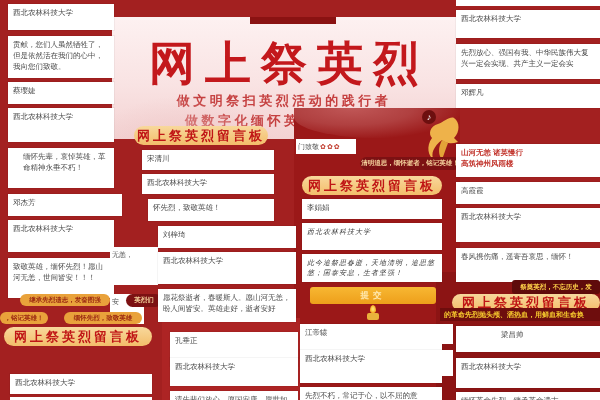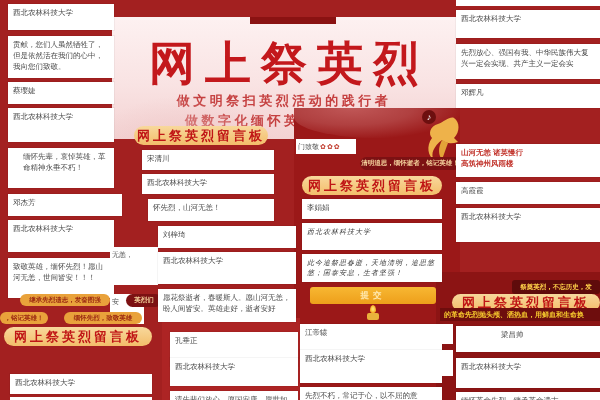--- a/index.html
+++ b/index.html
@@ -134,21 +134,21 @@
     <div class="item tag tag-orange" style="left: 20px; top: 294px; width: 90px; height: 12px;">继承先烈遗志，发奋图强</div>
     <div class="item tag tag-dark" style="left: 126px; top: 294px; width: 36px; height: 13px;">英烈们</div>
     <div class="item tag tag-orange" style="left: 0px; top: 312px; width: 48px; height: 12px;">，铭记英雄！</div>
     <div class="item tag tag-orange" style="left: 64px; top: 312px; width: 78px; height: 12px;">缅怀先烈，致敬英雄</div>
     <div class="item banner-pill" style="left: 4px; top: 327px; width: 148px; height: 19px;">网上祭英烈留言板</div>
     <div class="item card" style="left: 10px; top: 374px; width: 142px; height: 20px;">西北农林科技大学</div>
     <div class="item sliver" style="left: 10px; top: 397px; width: 142px; height: 3px;"></div>
     <div class="item banner-pill" style="left: 134px; top: 126px; width: 134px; height: 19px;">网上祭英烈留言板</div>
     <div class="item card" style="left: 142px; top: 150px; width: 132px; height: 20px;">宋清川</div>
     <div class="item card" style="left: 142px; top: 174px; width: 132px; height: 20px;">西北农林科技大学</div>
-    <div class="item card" style="left: 148px; top: 199px; width: 126px; height: 22px;">怀先烈，山河无恙！</div>
+    <div class="item card" style="left: 148px; top: 199px; width: 126px; height: 22px;">怀先烈，致敬英雄！</div>
     <div class="item card" style="left: 158px; top: 226px; width: 138px; height: 22px;">刘梓琦</div>
     <div class="item card" style="left: 158px; top: 252px; width: 138px; height: 32px;">西北农林科技大学</div>
     <div class="item card" style="left: 158px; top: 289px; width: 138px; height: 33px;">愿花祭逝者，春暖斯人。愿山河无恙，盼人间皆安。英雄走好，逝者安好</div>
     <div class="item card" style="left: 170px; top: 332px; width: 128px; height: 34px;">孔垂正</div>
     <div class="item card" style="left: 170px; top: 358px; width: 128px; height: 28px;">西北农林科技大学</div>
     <div class="item card" style="left: 170px; top: 391px; width: 128px; height: 9px;">请先辈们放心，愿国安康，愿世如愿</div>
     <div class="item frag" style="left: 296px; top: 139px; width: 60px; height: 15px;">门致敬<span class="flower">✿</span><span class="flower">✿</span><span class="flower">✿</span></div>
     <div class="item tag tag-dark" style="left: 360px; top: 157px; width: 100px; height: 13px;">清明追思，缅怀逝者，铭记英雄！</div>
     <div class="item banner-pill" style="left: 302px; top: 176px; width: 140px; height: 19px;">网上祭英烈留言板</div>
     <div class="item card" style="left: 302px; top: 199px; width: 140px; height: 20px;">李娟娟</div>
@@ -160,20 +160,21 @@
     <div class="item card" style="left: 300px; top: 350px; width: 142px; height: 33px;">西北农林科技大学</div>
     <div class="item card" style="left: 300px; top: 387px; width: 142px; height: 13px;">先烈不朽，常记于心，以不屈的意</div>
     <div class="item sliver" style="left: 456px; top: 0px; width: 144px; height: 6px;"></div>
     <div class="item card" style="left: 456px; top: 10px; width: 144px; height: 28px;">西北农林科技大学</div>
     <div class="item card" style="left: 456px; top: 44px; width: 144px; height: 35px;">先烈放心、强国有我、中华民族伟大复兴一定会实现、共产主义一定会实</div>
     <div class="item card" style="left: 456px; top: 84px; width: 144px; height: 24px;">邓辉凡</div>
     <div class="item card msg-red" style="left: 456px; top: 144px; width: 144px; height: 33px;">山河无恙  诸英慢行
   高筑神州风雨楼</div>
     <div class="item card" style="left: 456px; top: 182px; width: 144px; height: 22px;">高霞霞</div>
     <div class="item card" style="left: 456px; top: 208px; width: 144px; height: 34px;">西北农林科技大学</div>
+    <div class="item card" style="left: 456px; top: 248px; width: 144px; height: 34px;">春风携伤痛，遥寄吾哀思，缅怀！</div>
     <div class="item tag tag-dark2" style="left: 512px; top: 280px; width: 88px; height: 14px;">祭奠英烈，不忘历史，发</div>
     <div class="item banner-pill" style="left: 452px; top: 294px; width: 148px; height: 17px;">网上祭英烈留言板</div>
     <div class="item sliver" style="left: 440px; top: 324px; width: 13px; height: 20px;"></div>
     <div class="item sliver" style="left: 440px; top: 350px; width: 13px; height: 26px;"></div>
     <div class="item band" style="left: 440px; top: 308px; width: 160px; height: 13px;">的革命先烈抛头颅、洒热血，用鲜血和生命换</div>
     <div class="item card" style="left: 456px; top: 326px; width: 144px; height: 26px; padding-left: 45px;">梁昌帅</div>
     <div class="item card" style="left: 456px; top: 358px; width: 144px; height: 30px;">西北农林科技大学</div>
     <div class="item card" style="left: 456px; top: 392px; width: 144px; height: 8px;">缅怀革命先烈，继承革命遗志，</div>
   </div>
 

